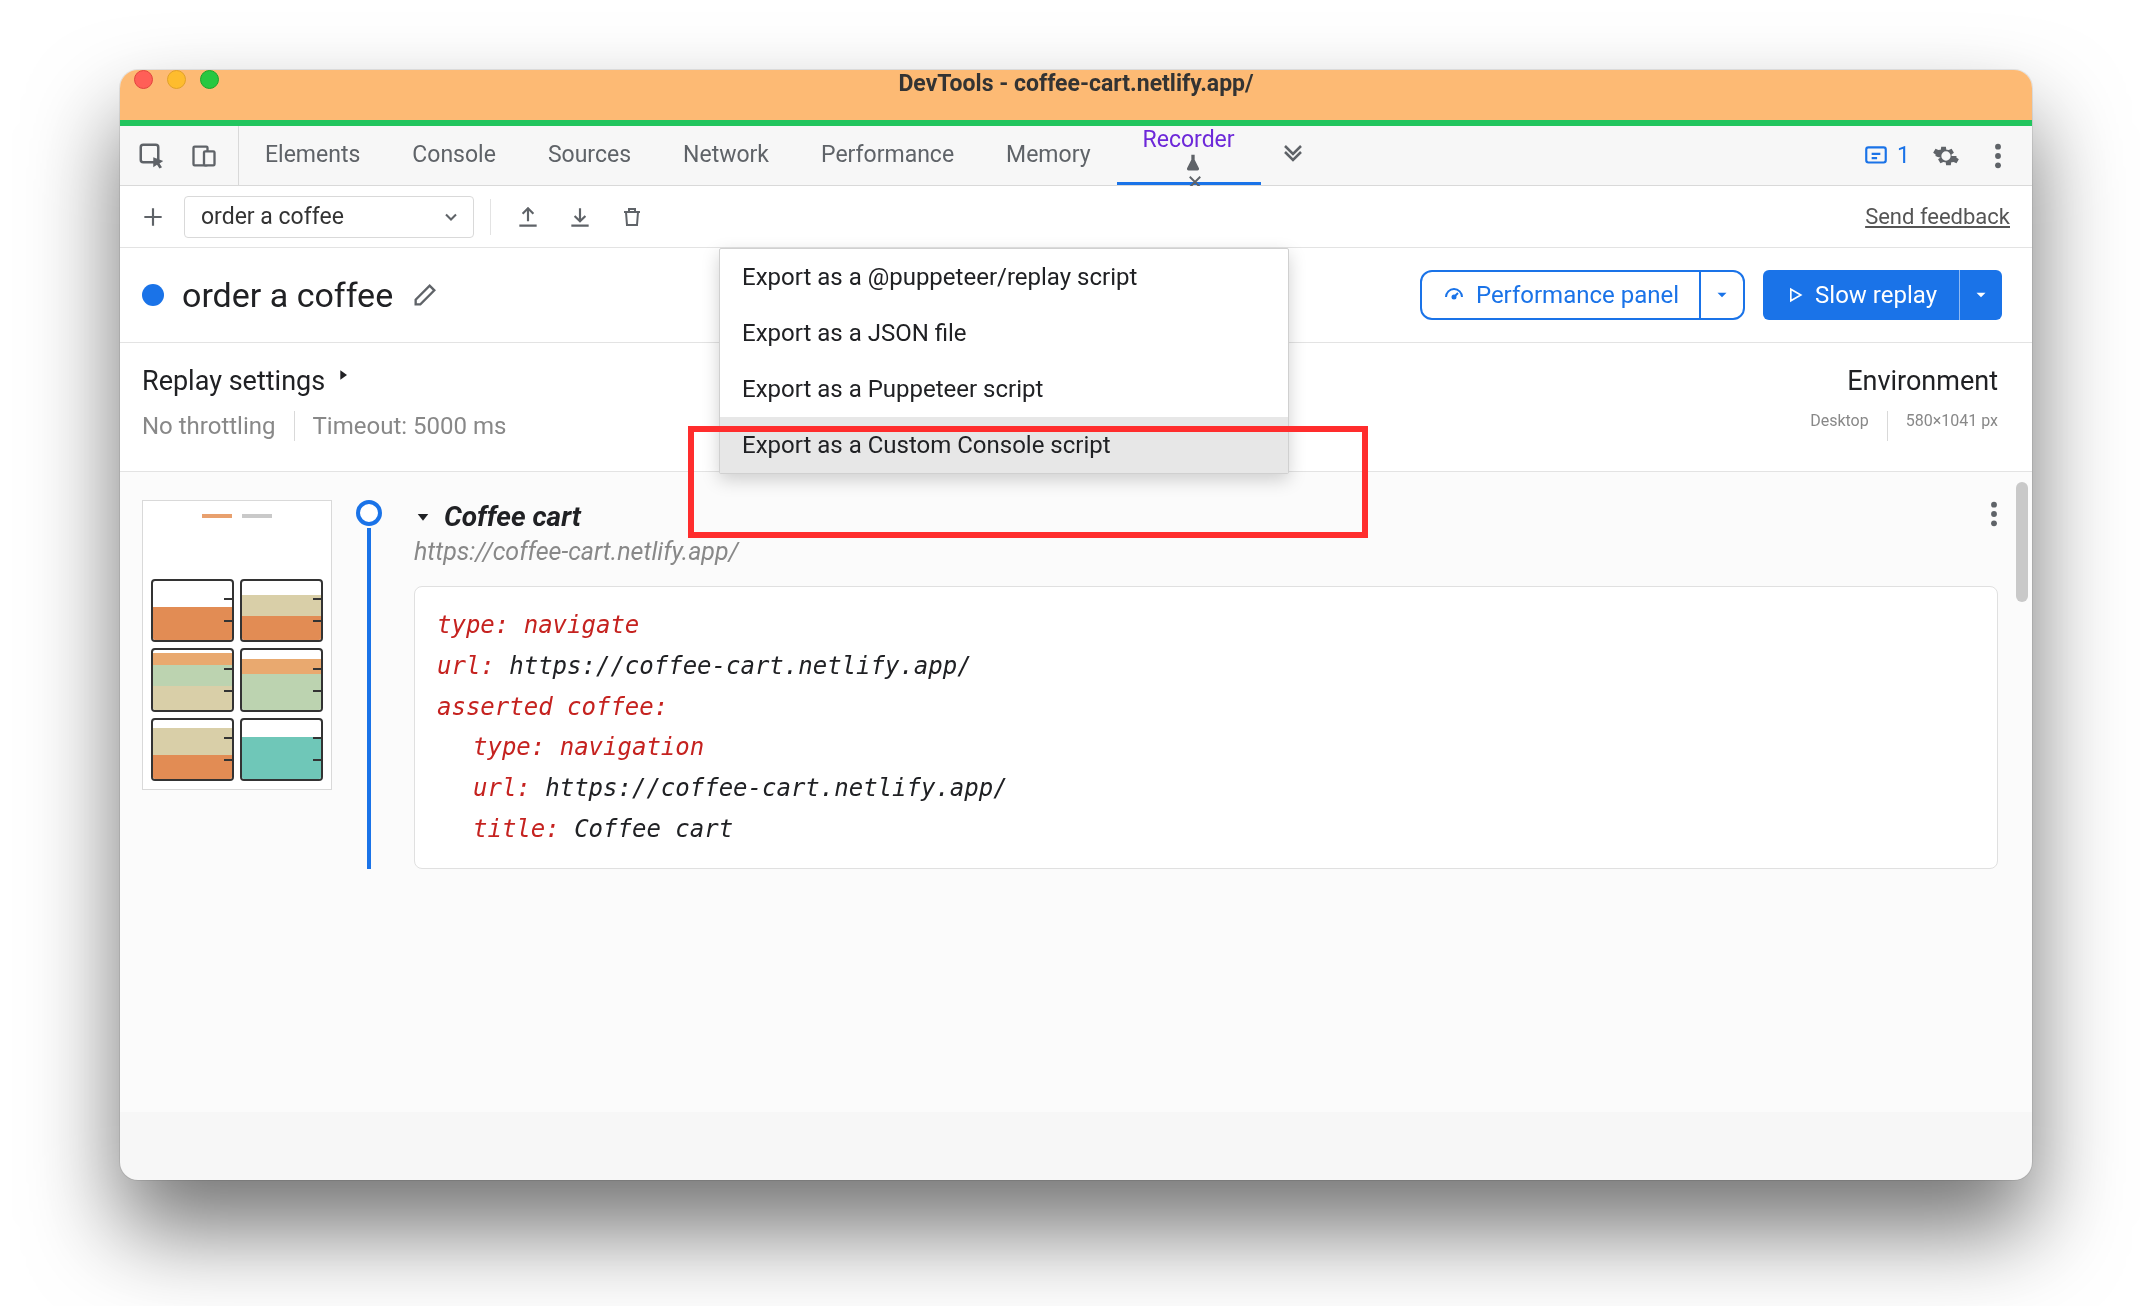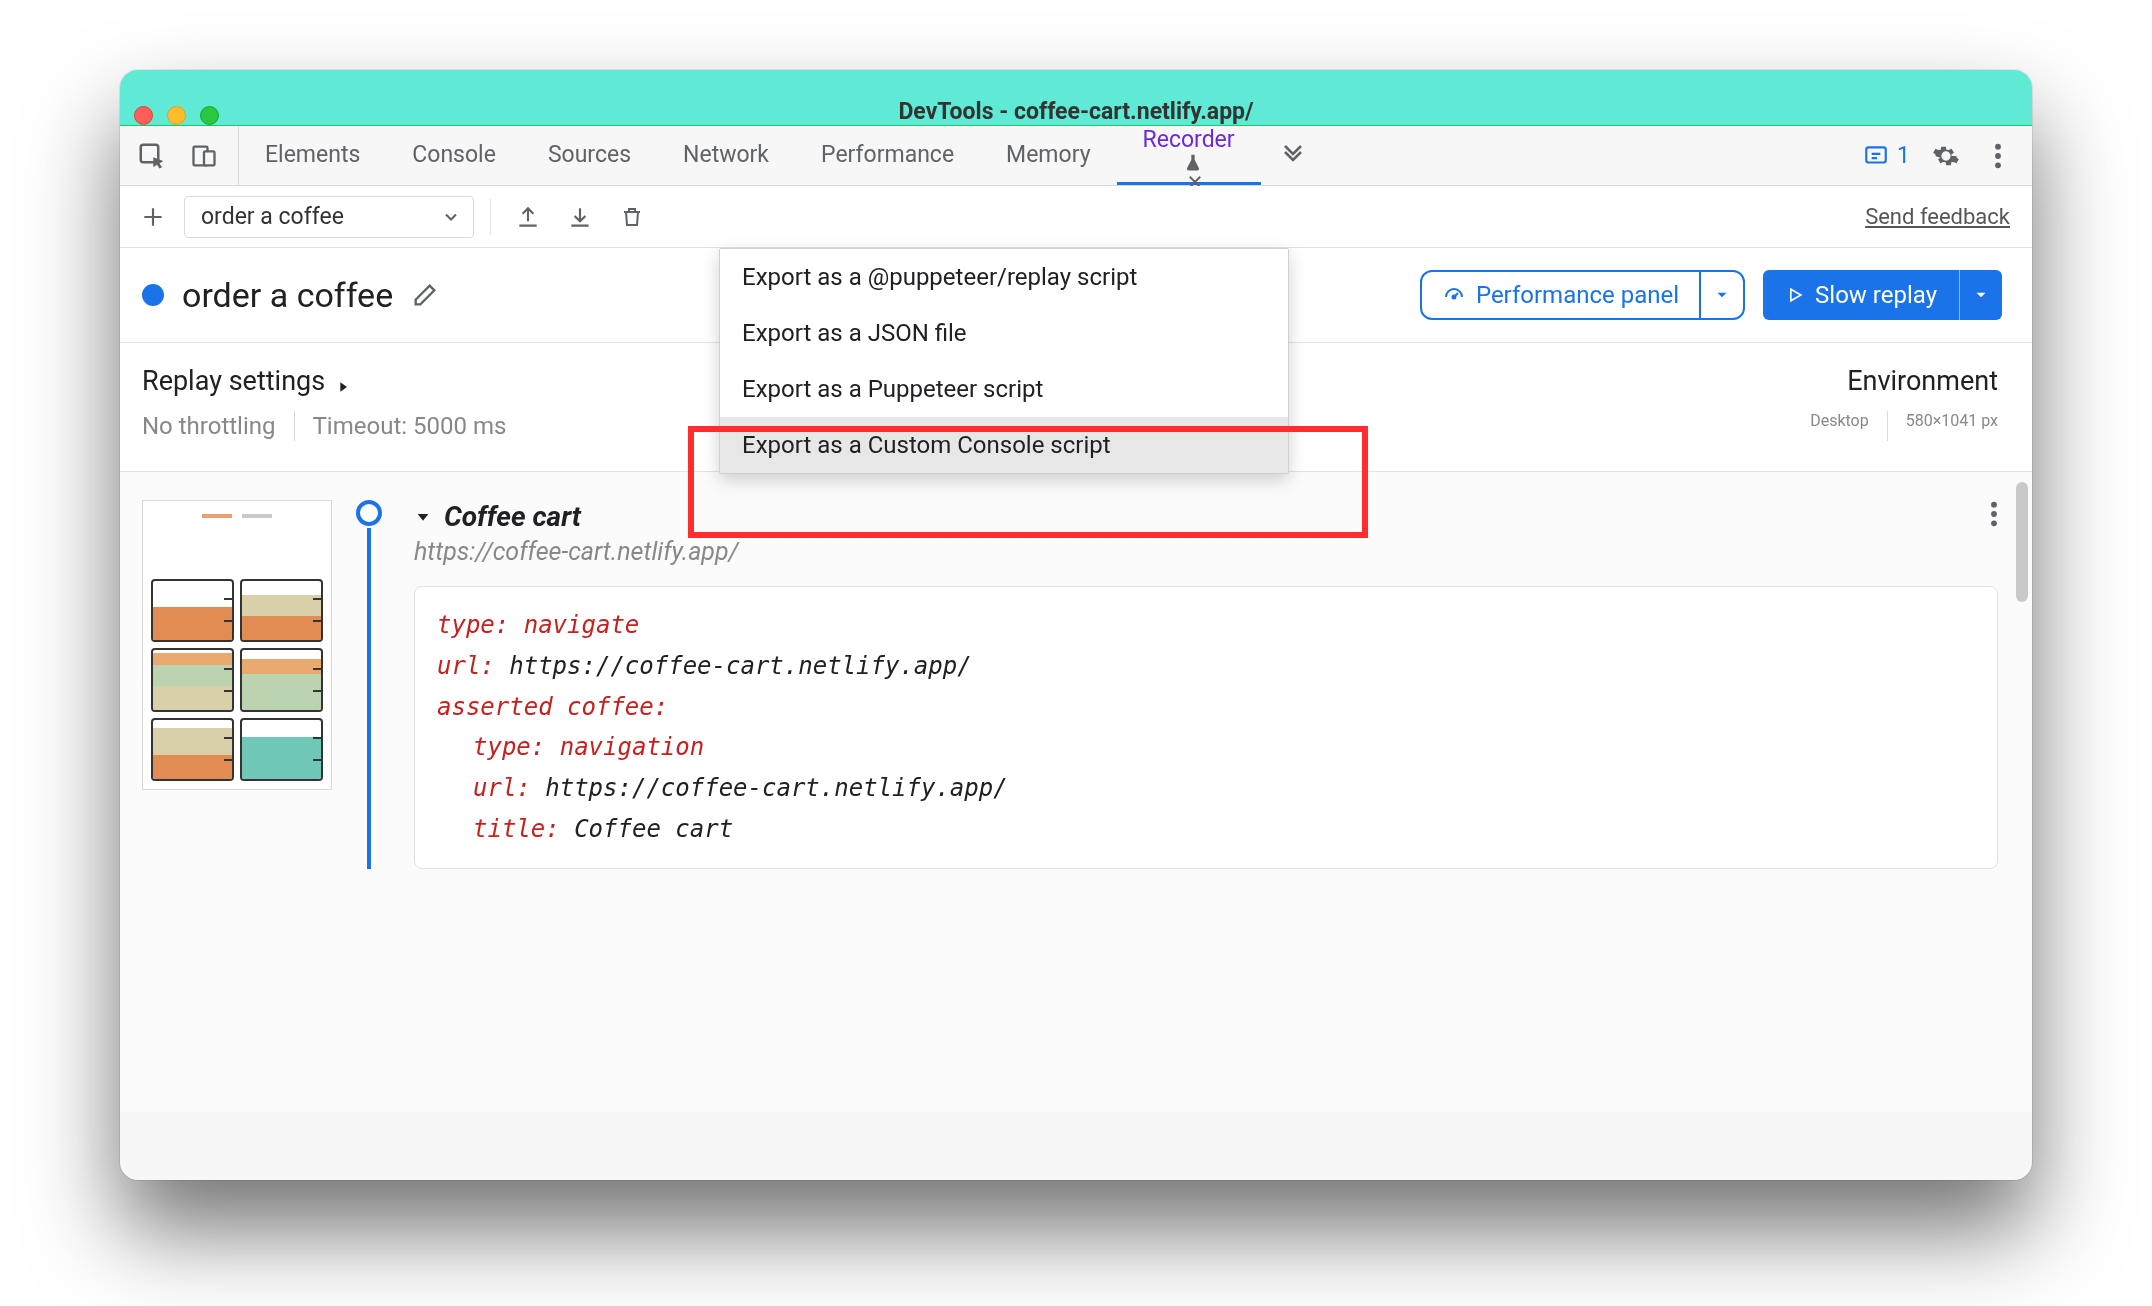--- a/index.html
+++ b/index.html
@@ -5,21 +5,21 @@
   * { box-sizing: border-box; margin: 0; padding: 0; }
   html, body { width: 2152px; height: 1306px; background: #fff; font-family: -apple-system, BlinkMacSystemFont, "Segoe UI", Roboto, Helvetica, Arial, sans-serif; }
   .stage { width: 2152px; height: 1306px; position: relative; }
   .window {
     position: absolute; left: 120px; top: 70px; width: 1912px; height: 1110px;
     background: #f7f7f7; border-radius: 18px;
     box-shadow: 0 50px 90px rgba(0,0,0,.55), 0 0 0 1px rgba(0,0,0,.08);
     overflow: hidden;
   }
   
-  .titlebar { height: 56px; background: #5eead4; border-bottom: 1px solid #22c55e; display: flex; align-items: flex-end; padding: 0 14px; position: relative; }
+  .titlebar { height: 56px; background: #fdba74; border-bottom: 6px solid #22c55e; display: flex; align-items: flex-start; padding: 0 14px; position: relative; }
   .traffic { display: flex; gap: 14px; align-items: center; }
   .dot { width: 19px; height: 19px; border-radius: 50%; }
   .dot.red { background: #ff5f57; border: 1px solid #e0443e; }
   .dot.yellow { background: #febc2e; border: 1px solid #e1a128; }
   .dot.green { background: #28c840; border: 1px solid #1ba52c; }
   .title { position: absolute; left: 0; right: 0; text-align: center; font-size: 23px; font-weight: 700; color: #333; pointer-events: none; }
   
   .tabstrip { height: 60px; background: #f7f7f7; border-bottom: 1px solid #d9d9d9; display: flex; align-items: stretch; padding: 0 14px 0 10px; gap: 0; }
   .ts-left { display: flex; align-items: center; gap: 20px; padding: 0 18px 0 6px; border-right: 1px solid #d9d9d9; }
   .ts-icon { width: 32px; height: 32px; color: #5f6368; display: flex; align-items: center; justify-content: center; }
@@ -47,21 +47,21 @@
   .hdr-right { display: flex; align-items: center; gap: 18px; }
   .btn-outline { display: flex; align-items: stretch; border: 2px solid #1a73e8; border-radius: 12px; overflow: hidden; height: 50px; }
   .btn-outline .main { display: flex; align-items: center; gap: 10px; padding: 0 20px; color: #1a73e8; font-size: 24px; }
   .btn-outline .split { display: flex; align-items: center; padding: 0 12px; border-left: 2px solid #1a73e8; color: #1a73e8; }
   .btn-solid { display: flex; align-items: stretch; background: #1a73e8; border-radius: 6px; overflow: hidden; height: 50px; }
   .btn-solid .main { display: flex; align-items: center; gap: 10px; padding: 0 22px; color: #fff; font-size: 24px; }
   .btn-solid .split { display: flex; align-items: center; padding: 0 12px; border-left: 1px solid rgba(255,255,255,.5); color: #fff; }
   
   .settings-row { background: #fff; border-bottom: 1px solid #e3e3e3; display: flex; align-items: flex-start; justify-content: space-between; padding: 22px 34px 30px 22px; position:relative; }
   .settings-left { display: flex; flex-direction: column; gap: 14px; }
-  .settings-title { font-size: 27px; color: #202124; display: flex; align-items: flex-end; gap: 10px; }
+  .settings-title { font-size: 27px; color: #202124; display: flex; align-items: flex-start; gap: 10px; }
   .settings-vals { display: flex; align-items: center; gap: 18px; font-size: 24px; color: #888; }
   .settings-vals .vsep { width: 1px; height: 30px; background: #d9d9d9; }
   .env { text-align: right; }
   .env-title { font-size: 27px; color: #202124; }
   .env-vals { display: flex; align-items: flex-start; gap: 18px; font-size: 16px; color: #888; margin-top: 14px; }
   .env-vals .vsep { width: 1px; height: 30px; background: #d9d9d9; }
   
   .export-menu { position: absolute; left: 599px; top: 178px; width: 570px; background: #fff; border: 1px solid #d0d0d0; border-radius: 2px; box-shadow: 0 6px 18px rgba(0,0,0,.18); z-index: 50; }
   .export-item { font-size: 24px; color: #202124; padding: 14px 22px; }
   .export-item.hover { background: #e7e7e7; }

